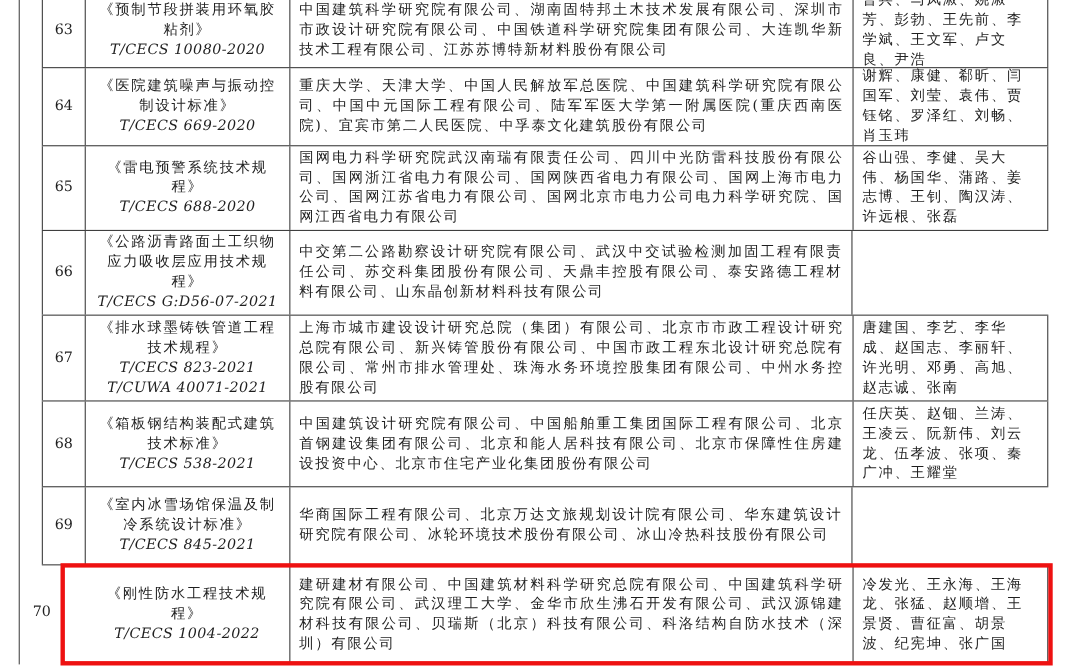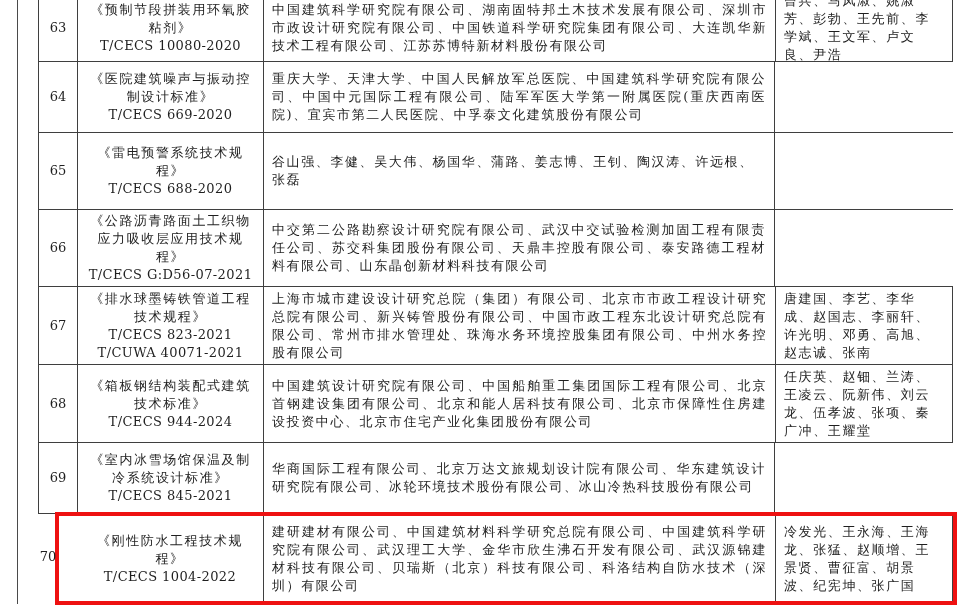--- a/index.html
+++ b/index.html
@@ -19,28 +19,28 @@
     box-sizing:border-box;border-left:1px solid #3f3f3f;
     font-size:13px;line-height:18px;letter-spacing:1.6px;overflow:hidden;
   }
   .cell:last-child{border-right:1px solid #3f3f3f;}
   .row-hl .cell-no,.row-hl .cell-title{border-left:none;}
   .cell-no{display:flex;align-items:center;justify-content:center;letter-spacing:0;}
   .cell-title{
     display:flex;flex-direction:column;align-items:center;justify-content:center;
     text-align:center;padding:2px 12px;
   }
-  .code-line{letter-spacing:0.4px;white-space:nowrap;}
+  .code-line{letter-spacing:0.4px;white-space:nowrap;font-style:italic;}
   .cell-orgs{padding:0 8px;text-align:justify;display:flex;align-items:center;}
   .cell-people{padding:0 8px;display:flex;align-items:center;}
   .hl-box{
     position:absolute;left:55px;top:512px;width:902px;height:93px;
     box-sizing:border-box;border:4px solid #ee1111;pointer-events:none;
   }
-  .hl-no{position:absolute;left:36px;top:549px;width:24px;text-align:center;font-size:13px;}
+  .hl-no{position:absolute;left:26px;top:549px;width:24px;text-align:center;font-size:13px;}
 </style>
 </head>
 <body>
 
 <div class="canvas">
   <div class="vline-outer"></div>
   <div class="tbl" id="tbl">
       <div class="row" style="height: 68px;">
         <div class="cell cell-no">63</div>
         <div class="cell cell-title">
@@ -56,26 +56,32 @@
       </div>
       <div class="row" style="height: 71px;">
         <div class="cell cell-no">64</div>
         <div class="cell cell-title">
           <div class="title-text">《医院建筑噪声与振动控制设计标准》</div>
           <div class="code-line">T/CECS 669-2020</div>
         </div>
         <div class="cell cell-orgs">
           <div class="orgs-text">重庆大学、天津大学、中国人民解放军总医院、中国建筑科学研究院有限公司、中国中元国际工程有限公司、陆军军医大学第一附属医院(重庆西南医院)、宜宾市第二人民医院、中孚泰文化建筑股份有限公司</div>
         </div>
+        <div class="cell cell-people">
+          <div class="people-text">谢辉、康健、郗昕、闫国军、刘莹、袁伟、贾钰铭、罗泽红、刘畅、肖玉玮</div>
+        </div>
       </div>
       <div class="row" style="height: 77px;">
         <div class="cell cell-no">65</div>
         <div class="cell cell-title">
           <div class="title-text">《雷电预警系统技术规程》</div>
           <div class="code-line">T/CECS 688-2020</div>
+        </div>
+        <div class="cell cell-orgs">
+          <div class="orgs-text">国网电力科学研究院武汉南瑞有限责任公司、四川中光防雷科技股份有限公司、国网浙江省电力有限公司、国网陕西省电力有限公司、国网上海市电力公司、国网江苏省电力有限公司、国网北京市电力公司电力科学研究院、国网江西省电力有限公司</div>
         </div>
         <div class="cell cell-people">
           <div class="people-text">谷山强、李健、吴大伟、杨国华、蒲路、姜志博、王钊、陶汉涛、许远根、张磊</div>
         </div>
       </div>
       <div class="row" style="height: 77px;">
         <div class="cell cell-no">66</div>
         <div class="cell cell-title">
           <div class="title-text">《公路沥青路面土工织物应力吸收层应用技术规程》</div>
           <div class="code-line">T/CECS G:D56-07-2021</div>
@@ -95,21 +101,21 @@
           <div class="orgs-text">上海市城市建设设计研究总院（集团）有限公司、北京市市政工程设计研究总院有限公司、新兴铸管股份有限公司、中国市政工程东北设计研究总院有限公司、常州市排水管理处、珠海水务环境控股集团有限公司、中州水务控股有限公司</div>
         </div>
         <div class="cell cell-people">
           <div class="people-text">唐建国、李艺、李华成、赵国志、李丽轩、许光明、邓勇、高旭、赵志诚、张南</div>
         </div>
       </div>
       <div class="row" style="height: 78px;">
         <div class="cell cell-no">68</div>
         <div class="cell cell-title">
           <div class="title-text">《箱板钢结构装配式建筑技术标准》</div>
-          <div class="code-line">T/CECS 944-2024</div>
+          <div class="code-line">T/CECS 538-2021</div>
         </div>
         <div class="cell cell-orgs">
           <div class="orgs-text">中国建筑设计研究院有限公司、中国船舶重工集团国际工程有限公司、北京首钢建设集团有限公司、北京和能人居科技有限公司、北京市保障性住房建设投资中心、北京市住宅产业化集团股份有限公司</div>
         </div>
         <div class="cell cell-people">
           <div class="people-text">任庆英、赵钿、兰涛、王凌云、阮新伟、刘云龙、伍孝波、张项、秦广冲、王耀堂</div>
         </div>
       </div>
       <div class="row" style="height: 71px;">
         <div class="cell cell-no">69</div>

